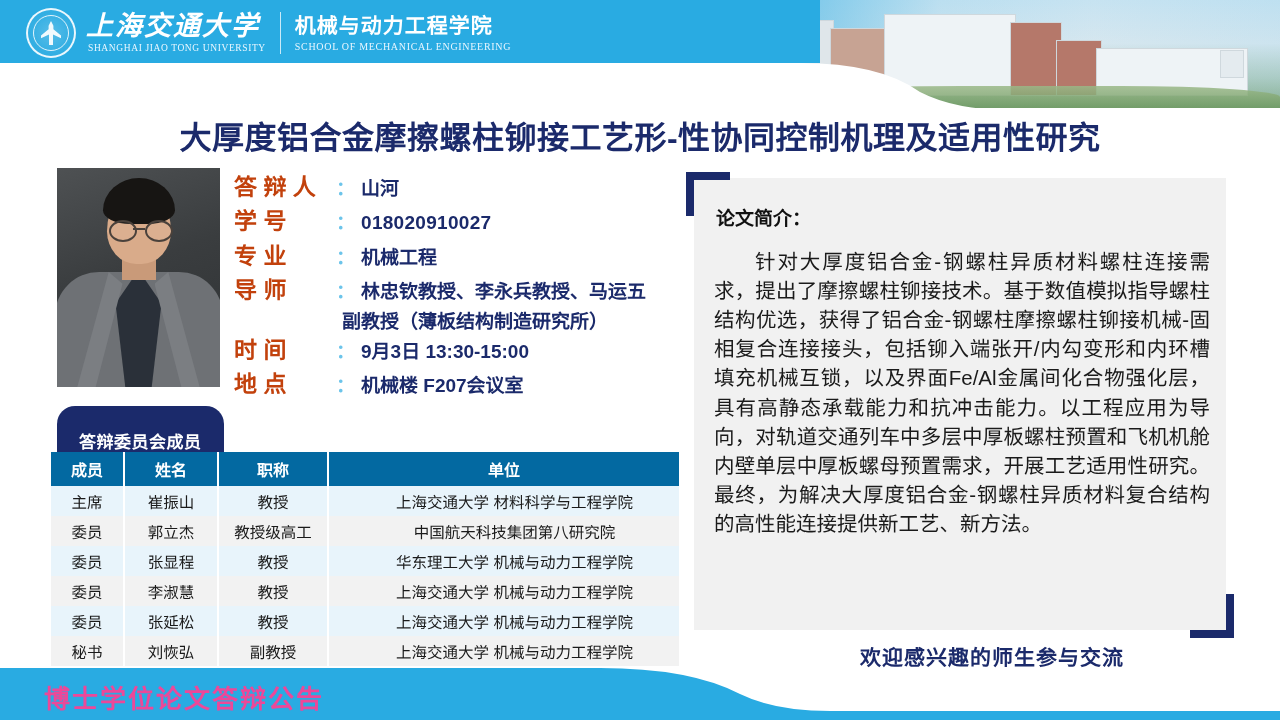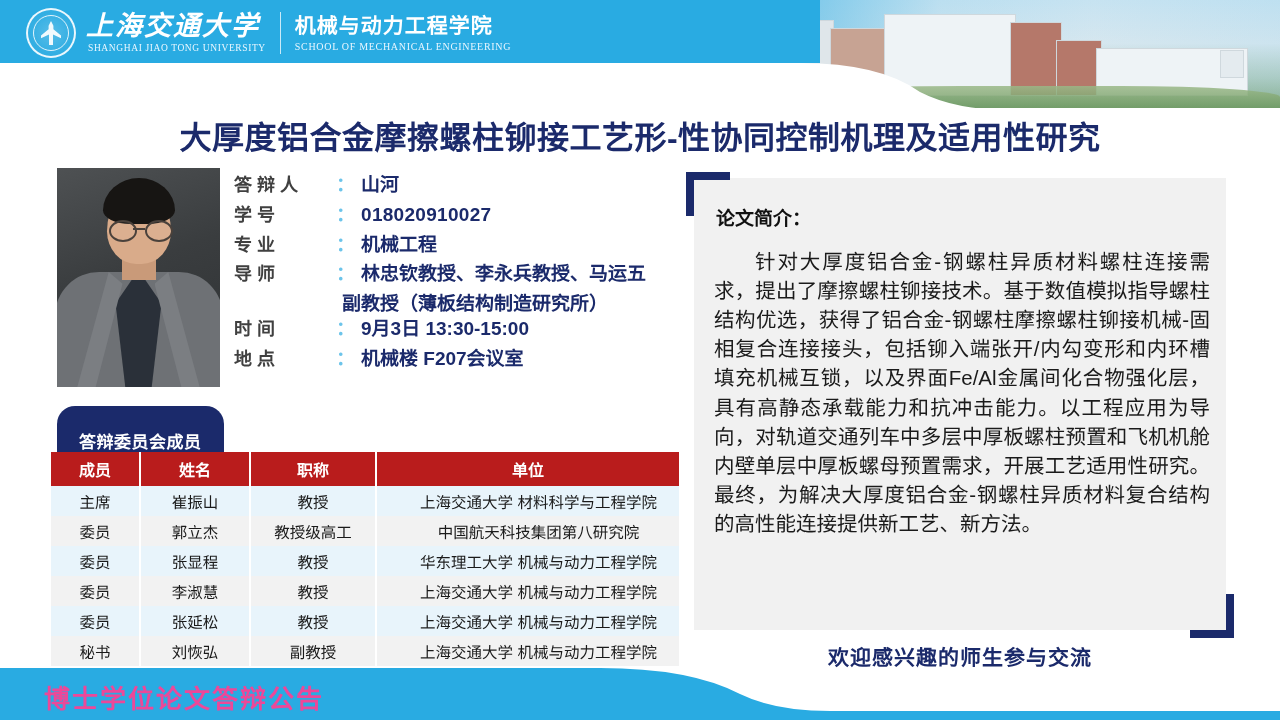--- a/index.html
+++ b/index.html
@@ -109,40 +109,40 @@
     clip-path:polygon(50% 0,100% 28%,78% 100%,22% 100%,0 28%);
   }
   .p-lapel{position:absolute;top:104px;width:46px;height:118px;background:#7b7e82;}
   .p-lapel.l{left:50%;margin-left:-62px;-webkit-clip-path:polygon(70% 0,100% 10%,40% 100%,0 100%);clip-path:polygon(70% 0,100% 10%,40% 100%,0 100%);}
   .p-lapel.r{left:50%;margin-left:16px;-webkit-clip-path:polygon(0 10%,30% 0,100% 100%,60% 100%);clip-path:polygon(0 10%,30% 0,100% 100%,60% 100%);}
 
   
   .info{position:absolute;left:234px;top:172px;width:460px;}
   .info-row{display:flex;align-items:baseline;margin-bottom:4px;line-height:1.32;}
   .info-label{
-    width:102px;flex:0 0 102px;color:#404040;font-size:18px;font-weight:700;
+    width:102px;flex:0 0 102px;color:#c2410c;font-size:23px;font-weight:700;
     display:flex;justify-content:space-between;
   }
   .info-colon{color:#6cc4ea;font-size:19px;font-weight:700;margin:0 6px 0 0;}
   .info-value{color:#1b2a6b;font-size:19px;font-weight:700;}
   .info-value.mono{font-family:"Liberation Sans","DejaVu Sans",sans-serif;letter-spacing:.3px;}
   .info-cont{margin-left:108px;color:#1b2a6b;font-size:19px;font-weight:700;line-height:1.32;}
 
   
   .badge{
     position:absolute;left:57px;top:406px;
     background:#1b2a6b;color:#fff;font-size:17px;font-weight:700;
     padding:22px 22px;border-radius:18px;letter-spacing:.5px;
   }
 
   
   .tbl{position:absolute;left:51px;top:452px;width:628px;border-collapse:collapse;}
   .tbl th{
-    background:#b91c1c;color:#ffffff;font-size:16px;font-weight:700;
-    padding:5px 8px;border-right:2px solid #ffffff;text-align:center;
+    background:#0369a1;color:#ffffff;font-size:16px;font-weight:700;
+    padding:5px 0;border-right:2px solid #ffffff;text-align:center;
   }
   .tbl th:last-child{border-right:none;}
   .tbl td{
     font-size:15.5px;color:#1a1a1a;text-align:center;padding:4px 2px;
     border-right:2px solid #ffffff;font-weight:400;
   }
   .tbl td:last-child{border-right:none;padding-left:23px;}
   .tbl tbody tr:nth-child(odd) td{background:#e8f4fb;}
   .tbl tbody tr:nth-child(even) td{background:#f2f2f2;}
   .col-a{width:72px;} .col-b{width:92px;} .col-c{width:108px;} .col-d{width:auto;}
@@ -159,21 +159,21 @@
     position:absolute;left:716px;top:203px;
     font-size:19px;font-weight:700;color:#111;
   }
   .abs-body{
     position:absolute;left:714px;top:247px;width:496px;
     font-size:20.5px;line-height:1.42;color:#1a1a1a;
     text-align:justify;text-justify:inter-ideograph;
     text-indent:2em;
   }
   .welcome{
-    position:absolute;left:694px;top:641px;width:532px;text-align:center;
+    position:absolute;left:726px;top:641px;width:532px;text-align:center;
     font-size:21px;font-weight:700;color:#1b2a6b;letter-spacing:1px;
   }
 
   
   .footer{position:absolute;left:0;bottom:0;width:1280px;height:58px;}
   .footer svg{display:block;}
   .footer-text{
     position:absolute;left:44px;top:16px;
     font-family:"Liberation Serif","DejaVu Serif",serif;
     font-size:26px;font-weight:700;color:#ec4899;letter-spacing:2px;

